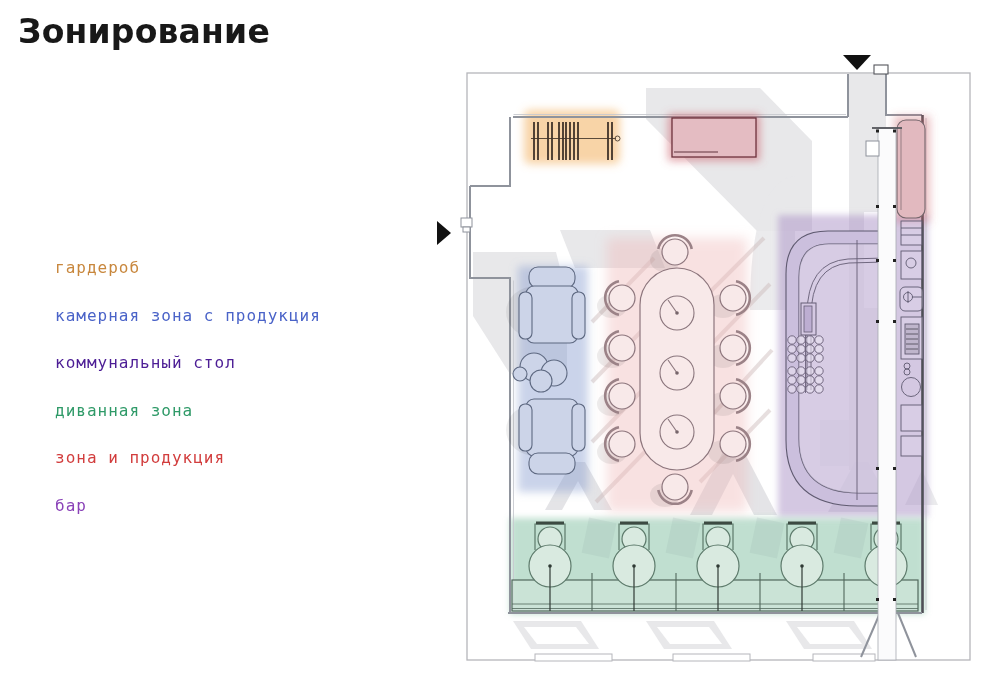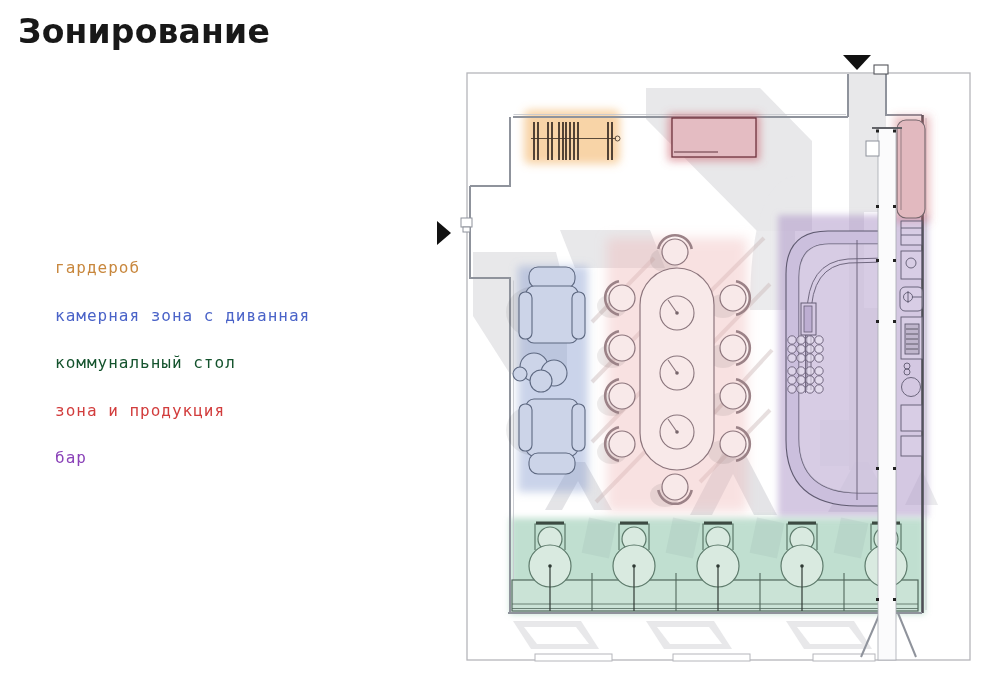--- a/index.html
+++ b/index.html
@@ -23,22 +23,23 @@
   .furn-v{stroke:#645c74;stroke-width:1;fill:#d5c9e3}
   .vline{stroke:#645c74;stroke-width:.9;fill:none}
 </style>
 </head>
 <body>
 
 <div class="page-title">Зонирование</div>
 
 <div class="legend">
   <div class="legend-item" style="color: rgb(200, 135, 61);">гардероб</div>
-  <div class="legend-item" style="color: rgb(74, 99, 200);">камерная зона с диванная</div>
-  <div class="legend-item" style="color: #14532d; margin-top: 12px;">коммунальный стол</div>
+  <div class="legend-item" style="color: rgb(74, 99, 200);">камерная зона с продукция</div>
+  <div class="legend-item" style="color: #4c1d95; margin-top: 12px;">коммунальный стол</div>
+  <div class="legend-item" style="color: rgb(47, 154, 104);">диванная зона</div>
   <div class="legend-item" style="color: rgb(210, 61, 61);">зона и продукция</div>
   <div class="legend-item" style="color: rgb(138, 66, 184);">бар</div>
 </div>
 
 <div class="plan-wrap">
 <svg width="990" height="680" viewBox="0 0 990 680" xmlns="http://www.w3.org/2000/svg">
   <defs>
     <filter id="b3" x="-50%" y="-50%" width="200%" height="200%">
           <feGaussianBlur stdDeviation="3"></feGaussianBlur>
         </filter>

